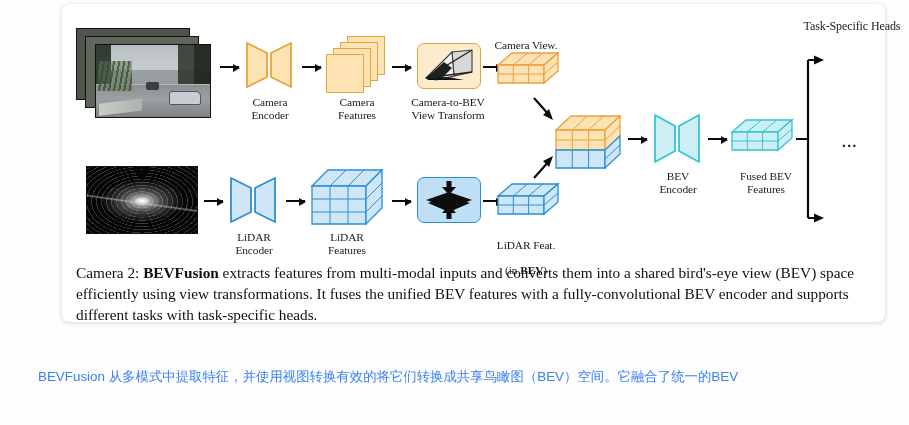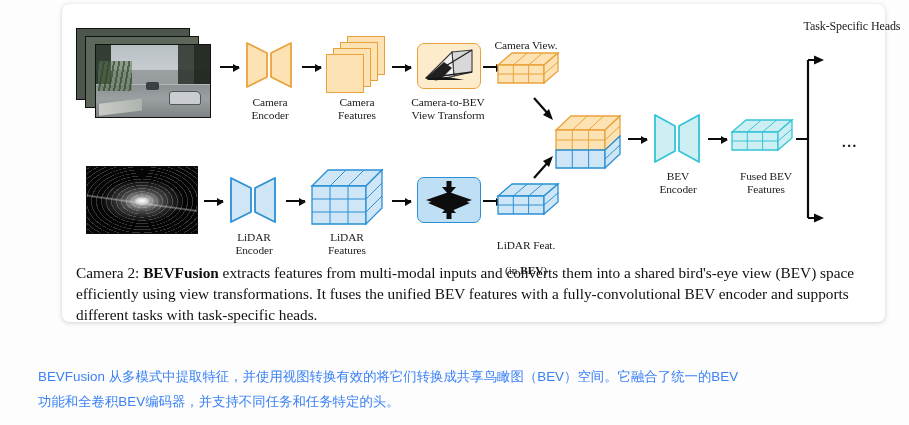--- a/index.html
+++ b/index.html
@@ -488,16 +488,15 @@
 
     <div class="caption">
       <span>Camera 2:</span>
       <b>BEVFusion</b><span> extracts features from multi-modal inputs and converts them into a shared bird's-eye view (BEV) space efficiently using view transformations. It fuses the unified BEV features with a fully-convolutional BEV encoder and supports different tasks with task-specific heads.</span>
     </div>
 
   </div>
 
   <div class="translation">
     <div>BEVFusion 从多模式中提取特征，并使用视图转换有效的将它们转换成共享鸟瞰图（BEV）空间。它融合了统一的BEV</div>
-    <div>功能和全卷积BEV编码器，并支持不同任务和任务特定的头。</div>
   </div>
 
 </div>
 
 </body></html>

